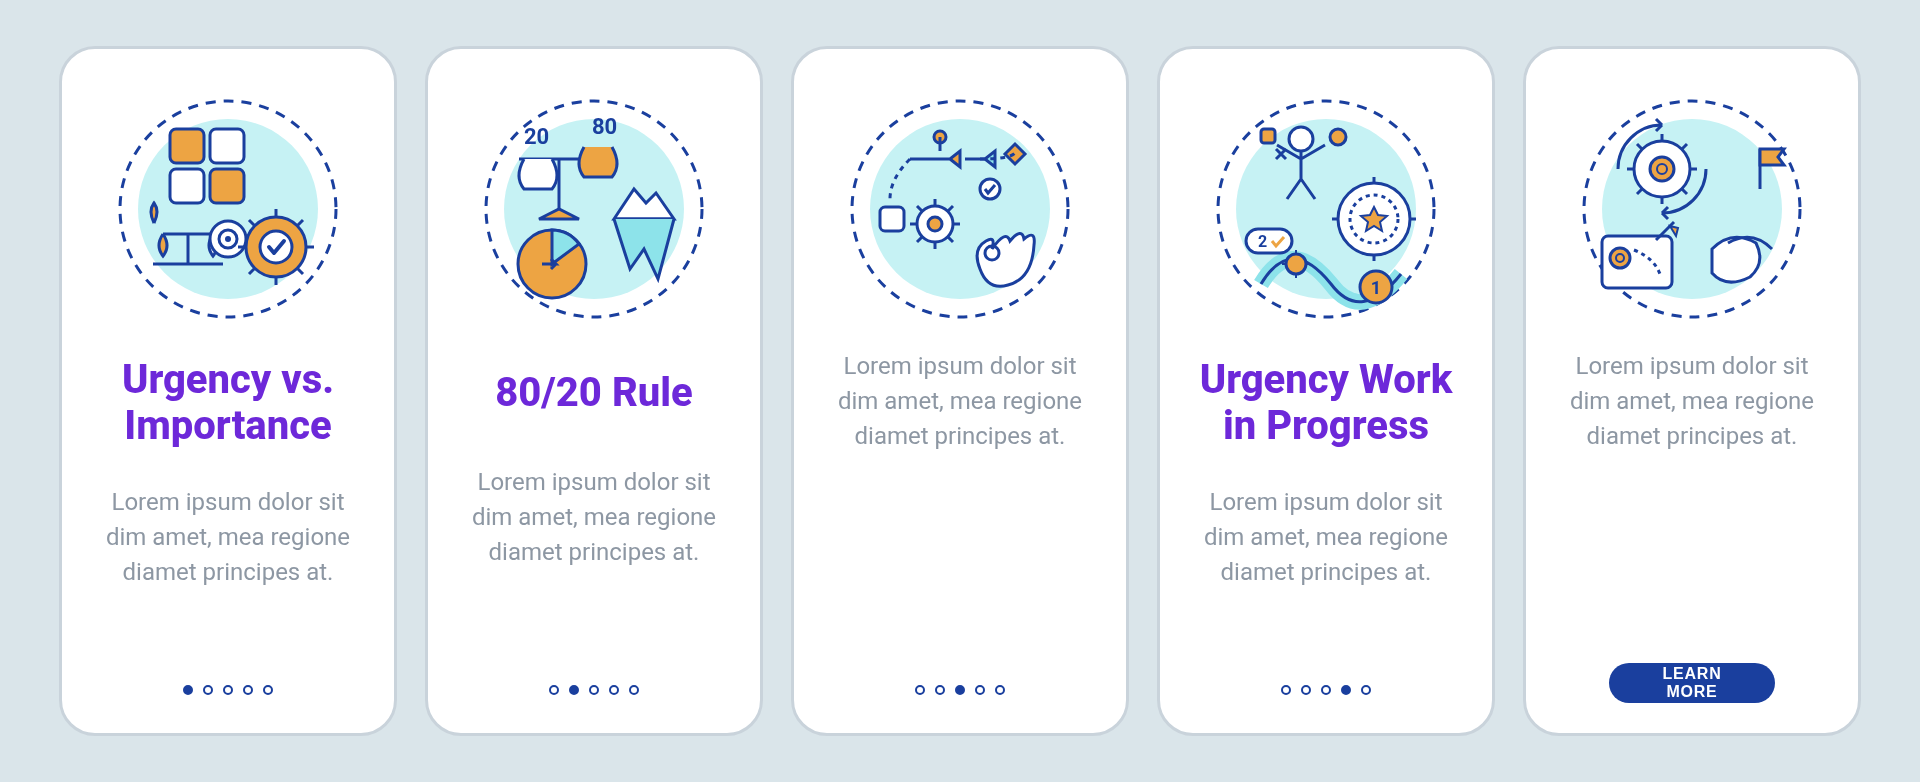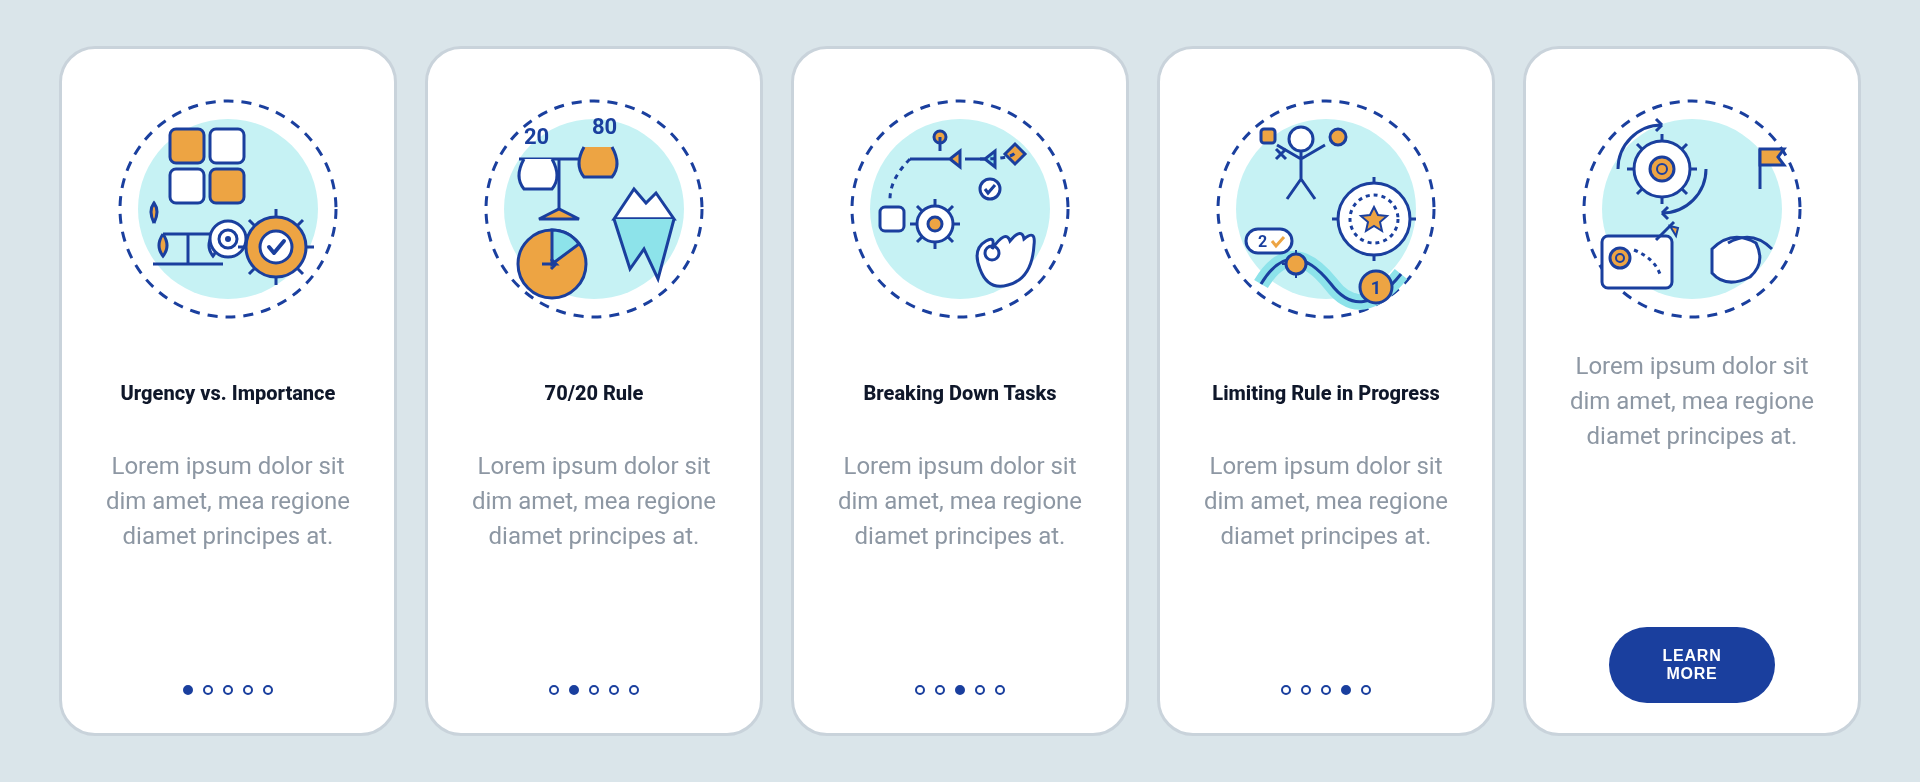--- a/index.html
+++ b/index.html
@@ -30,25 +30,25 @@
   .illus-wrap {
     width: 240px;
     height: 240px;
     display: flex;
     align-items: center;
     justify-content: center;
     margin-bottom: 20px;
   }
   .illus-wrap svg { width: 100%; height: 100%; }
   .title {
-    color: #0f172a;
-    font-size: 20px;
+    color: #6d28d9;
+    font-size: 40px;
     font-weight: 800;
     line-height: 1.15;
-    margin: 8px 0 20px;
+    margin: 8px 0 36px;
     min-height: 72px;
     display: flex;
     align-items: center;
     justify-content: center;
   }
   .desc {
     color: #8d97a3;
     font-size: 24px;
     line-height: 1.45;
     max-width: 260px;
@@ -73,21 +73,21 @@
   .cta {
     position: absolute;
     bottom: 30px;
     left: 50%;
     transform: translateX(-50%);
     background: #1a3f9e;
     color: #fff;
     font-size: 16px;
     font-weight: 700;
     letter-spacing: 0.8px;
-    padding: 20px 44px;
+    padding: 2px 44px;
     border-radius: 999px;
     border: none;
     cursor: pointer;
   }
 </style>
 </head>
 <body>
 
 <div class="card">
   <div class="illus-wrap">
@@ -156,21 +156,21 @@
         <path d="M-10 0 h14 l-5 -5 m5 5 l-5 5" stroke="#1a3f9e" stroke-width="3" fill="none"></path>
       </g>
 
       <g stroke="#1a3f9e" stroke-width="3">
         <path d="M140 130 l20 -30 l12 14 l10 -10 l18 26 z" fill="#fff"></path>
         <path d="M140 130 h60"></path>
         <path d="M140 130 l16 50 l14 -20 l14 30 l16 -60" fill="#8de3ea"></path>
       </g>
     </svg>
   </div>
-  <h2 class="title">70/20 Rule</h2>
+  <h2 class="title">80/20 Rule</h2>
   <p class="desc">Lorem ipsum dolor sit dim amet, mea regione diamet principes at.</p>
   <div class="pager">
     <span class="dot"></span>
     <span class="dot active"></span>
     <span class="dot"></span>
     <span class="dot"></span>
     <span class="dot"></span>
   </div>
 </div>
 
@@ -198,21 +198,20 @@
             <path d="M0 -18 v-7 M0 18 v7 M-18 0 h-7 M18 0 h7 M13 -13 l5 -5 M-13 13 l-5 5 M13 13 l5 5 M-13 -13 l-5 -5"></path>
           </g>
       </g>
 
       <g transform="translate(160,170)" stroke="#1a3f9e" stroke-width="3" fill="#fff">
         <path d="M-20 10 q-8 -20 6 -28 q10 -6 6 8 q14 -20 18 -8 q12 -14 14 -2 q12 -10 10 6 q-2 34 -26 40 q-20 6 -28 -16 z"></path>
         <circle cx="-8" cy="-6" r="7" fill="none"></circle>
       </g>
     </svg>
   </div>
-  <h2 class="title">Breaking Down Tasks</h2>
   <p class="desc">Lorem ipsum dolor sit dim amet, mea regione diamet principes at.</p>
   <div class="pager">
     <span class="dot"></span>
     <span class="dot"></span>
     <span class="dot active"></span>
     <span class="dot"></span>
     <span class="dot"></span>
   </div>
 </div>
 
@@ -249,21 +248,21 @@
         <path d="M66 152 l4 5 l8 -9" stroke="#eda443" stroke-width="3" fill="none"></path>
       </g>
       <g transform="translate(90,175)">
         <circle r="10" fill="#eda443" stroke="#1a3f9e" stroke-width="3"></circle>
         <g stroke="#1a3f9e" stroke-width="2">
             <path d="M0 -10 v-4 M0 10 v4 M-10 0 h-4 M10 0 h4"></path>
           </g>
       </g>
     </svg>
   </div>
-  <h2 class="title">Limiting Rule in Progress</h2>
+  <h2 class="title">Urgency Work in Progress</h2>
   <p class="desc">Lorem ipsum dolor sit dim amet, mea regione diamet principes at.</p>
   <div class="pager">
     <span class="dot"></span>
     <span class="dot"></span>
     <span class="dot"></span>
     <span class="dot active"></span>
     <span class="dot"></span>
   </div>
 </div>
 

